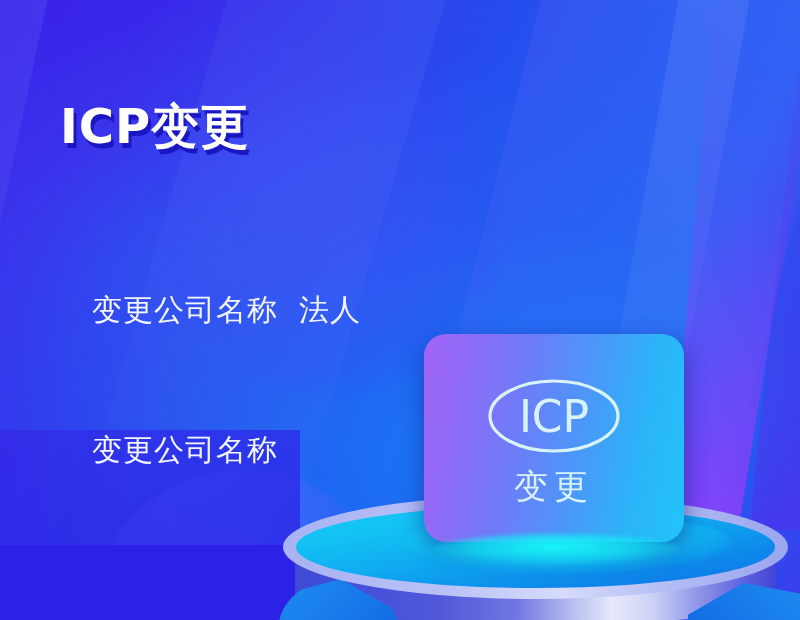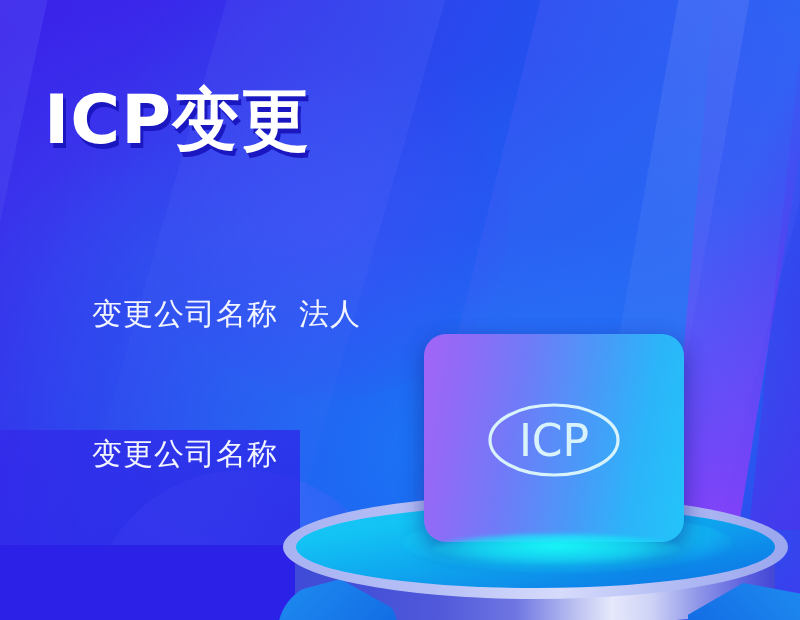--- a/index.html
+++ b/index.html
@@ -128,25 +128,25 @@
   
   .card-underglow{
     position:absolute;left:432px;top:534px;width:248px;height:30px;border-radius:50%;
     background:radial-gradient(ellipse at 50% 40%, rgba(24,252,250,.95) 0%, rgba(22,230,248,.65) 48%, rgba(20,200,244,0) 80%);
     filter:blur(2px);
   }
 
   
   .copy{position:absolute;left:44px;top:86px;width:420px;}
   .title{
-    font-size:68px;line-height:1;color:#ffffff;font-weight:bold;
+    font-size:48px;line-height:1;color:#ffffff;font-weight:bold;
     font-family:"DejaVu Sans","Liberation Sans",sans-serif;
     letter-spacing:1px;
     text-shadow:3px 5px 0 #1a17c0;
-    margin:0;
+    margin:16px;
   }
   .subtitle{
     margin-top:44px;
     font-size:30px;line-height:1.55;color:#f2f5ff;
     font-family:"DejaVu Sans","Liberation Sans",sans-serif;
     letter-spacing:1px;
     white-space:pre;
   }
   .sub-line{display:block;margin-left:48px;}
 </style>
@@ -181,20 +181,21 @@
   </div>
 
   <div class="card-shadow"></div>
   <div class="card">
     <div class="card-icon">
       <svg viewBox="0 0 140 78" xmlns="http://www.w3.org/2000/svg">
         <ellipse cx="70" cy="39" rx="64" ry="35" fill="none" stroke="#d8f3fb" stroke-width="3.2"></ellipse>
         <text x="70" y="55" text-anchor="middle" font-family="DejaVu Sans, Liberation Sans, sans-serif" font-size="44" fill="#d8f3fb">ICP</text>
       </svg>
     </div>
+    <div class="card-label">变更</div>
   </div>
   <div class="card-underglow"></div>
 
   <div class="copy">
     <div class="title">ICP变更</div>
     <div class="subtitle">
       <span class="sub-line">变更公司名称  法人</span>
       <span class="sub-line">变更公司名称</span>
     </div>
   </div>

